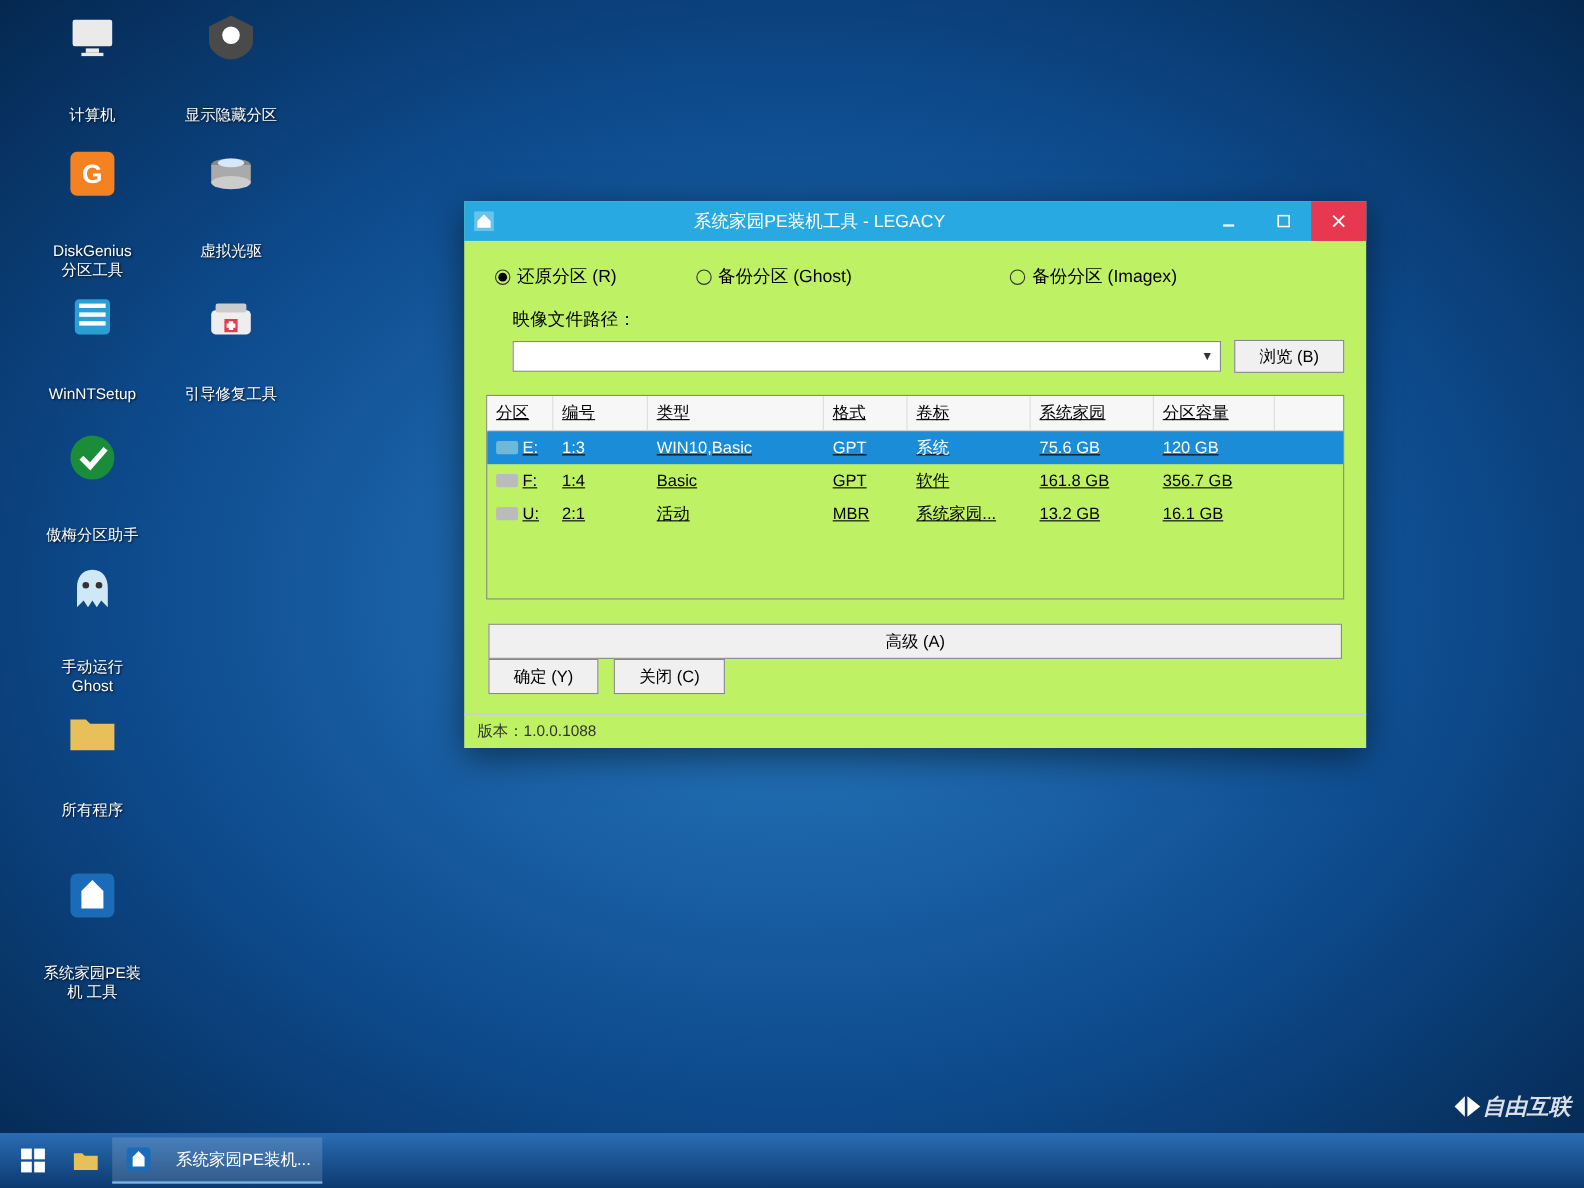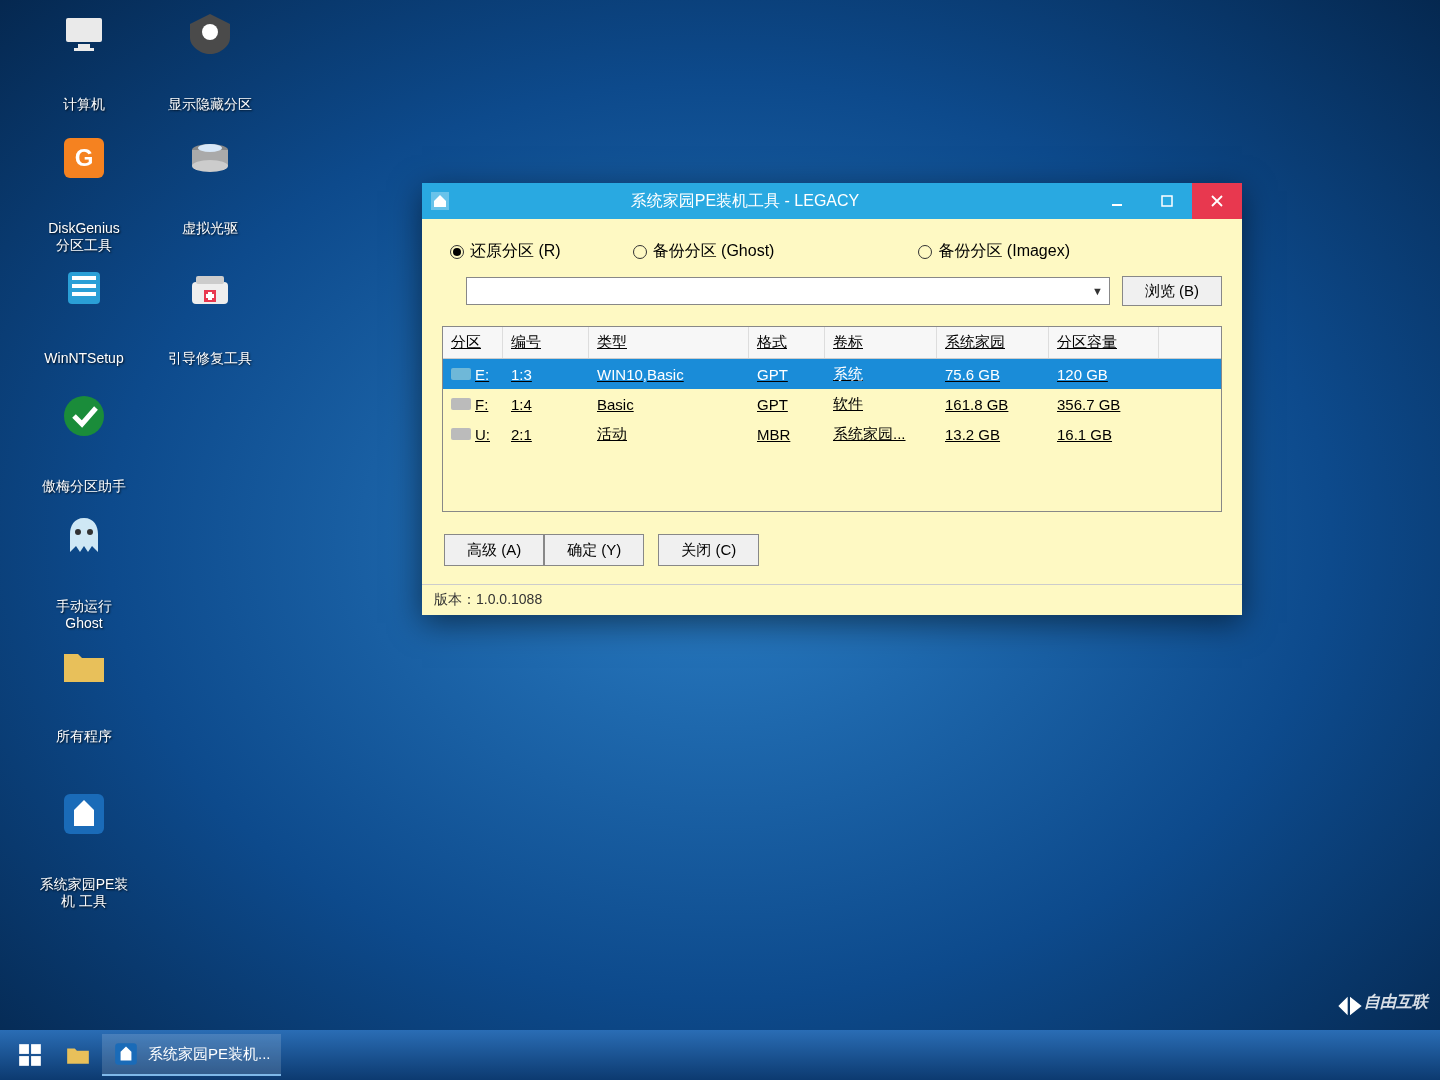--- a/index.html
+++ b/index.html
@@ -57,35 +57,35 @@
   align-items: center;
   justify-content: center;
   cursor: pointer;
 }
 .start-button svg { width: 26px; height: 26px; fill: #fff; }
 .taskbar-item {
   height: 42px;
   padding: 0 10px;
   display: flex;
   align-items: center;
-  gap: 8px;
+  gap: 20px;
   cursor: pointer;
   color: #fff;
   font-size: 15px;
 }
 .taskbar-item.active { background: rgba(255,255,255,0.15); border-bottom: 2px solid #7fb8e8; }
 .taskbar-item .tb-icon { width: 28px; height: 28px; display:flex; align-items:center; justify-content:center; }
 
 
 .window {
   position: absolute;
   left: 422px;
   top: 183px;
   width: 820px;
-  background: #fef9c3;
+  background: #bef264;
   box-shadow: 0 8px 30px rgba(0,0,0,0.5);
   color: #000;
 }
 .titlebar {
   height: 36px;
   background: #29a9e1;
   display: flex;
   align-items: center;
   color: #fff;
   font-size: 16px;
@@ -151,21 +151,21 @@
 .tbl-row:not(.selected) .hdd { background:#bbb; }
 .c-partition { width: 60px; }
 .c-number { width: 86px; }
 .c-type { width: 160px; }
 .c-format { width: 76px; }
 .c-label { width: 112px; }
 .c-free { width: 112px; }
 .c-capacity { width: 110px; }
 
 .bottom-buttons {
-  display: flex; justify-content: flex-start; padding: 12px 2px 10px;
+  display: flex; justify-content: space-between; padding: 12px 2px 10px; flex-direction: column;
 }
 .bottom-buttons .right { display: flex; gap: 14px; }
 .btn {
   height: 32px; padding: 0 22px; border: 1px solid #888; background: #f0f0f0;
   cursor: pointer; display: flex; align-items: center; justify-content: center;
   font-size: 15px;
 }
 
 .status-bar {
   border-top: 1px solid #ccc;
@@ -176,24 +176,25 @@
   gap: 40px;
   white-space: nowrap;
   overflow: hidden;
 }
 
 .watermark {
   position: absolute;
   right: 12px;
   bottom: 60px;
   color: rgba(255,255,255,0.85);
-  font-size: 16px;
+  font-size: 20px;
   font-style: italic;
   font-weight: bold;
   display: flex;
+  align-items: center;
   gap: 0;
 }
 
 
 .monitorsvg rect{fill:#eaeaea}
 .foldersvg{fill:#e8c05a}
 </style>
 </head>
 <body>
 
@@ -346,20 +347,21 @@
         <span class="radio-dot"></span>
         <span>备份分区 (Ghost)</span>
       </div>
       <div style="flex:0.4"></div>
       <div class="radio-item">
         <span class="radio-dot"></span>
         <span>备份分区 (Imagex)</span>
       </div>
     </div>
 
+    <div class="path-label">映像文件路径：</div>
     <div class="path-row">
       <div class="path-input">
         <span class="dropdown-arrow">▼</span>
       </div>
       <div class="browse-btn">
         <span>浏览 (B)</span>
       </div>
     </div>
 
     <div class="partition-table">

